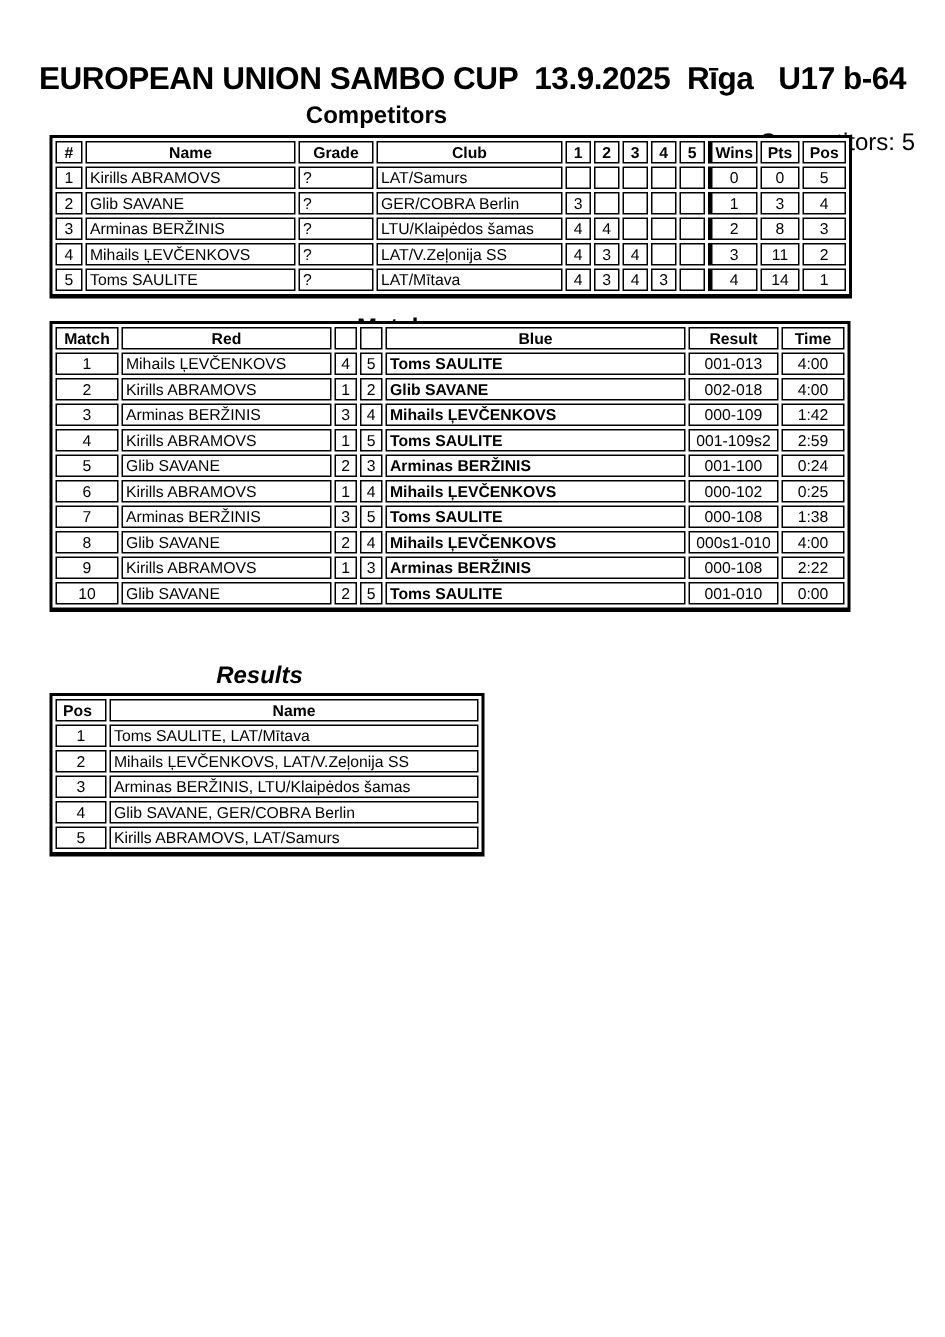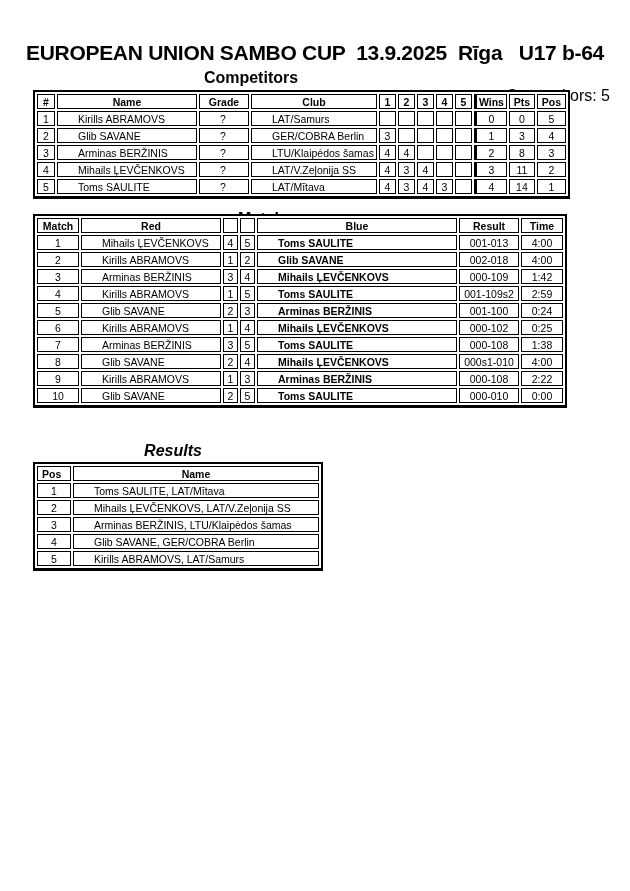--- a/index.html
+++ b/index.html
@@ -30,21 +30,21 @@
   #matches-table     { top:214px; }
   #results-table     { top:462px; }
 
   th, td {
     border:1px solid #000; box-sizing:border-box;
     font-size:10.5px; height:15px; padding:0 2px;
     overflow:hidden; white-space:nowrap; vertical-align:middle;
   }
   th { font-weight:bold; text-align:center; }
   td.c { text-align:center; }
-  td.l { text-align:left; padding-left:20px; }
+  td.l { text-align:left; padding-left:2px; }
   th.lh { text-align:left; padding-left:4px; }
   .bold { font-weight:bold; }
   .thick-left { border-left:3px solid #000; }
 </style>
 </head>
 <body>
 
 <div class="page">
 
   <div class="title">EUROPEAN UNION SAMBO CUP  13.9.2025  Rīga   U17 b-64</div>
@@ -277,21 +277,21 @@
           <td class="c">000-108</td>
           <td class="c">2:22</td>
         </tr>
 
         <tr>
           <td class="c">10</td>
           <td class="l">Glib SAVANE</td>
           <td class="c">2</td>
           <td class="c">5</td>
           <td class="l bold">Toms SAULITE</td>
-          <td class="c">000-010</td>
+          <td class="c">001-010</td>
           <td class="c">0:00</td>
         </tr>
 
     </tbody>
   </table>
 
   <div class="sec-heading" id="results-heading">Results</div>
 
   <table id="results-table">
     <colgroup>

